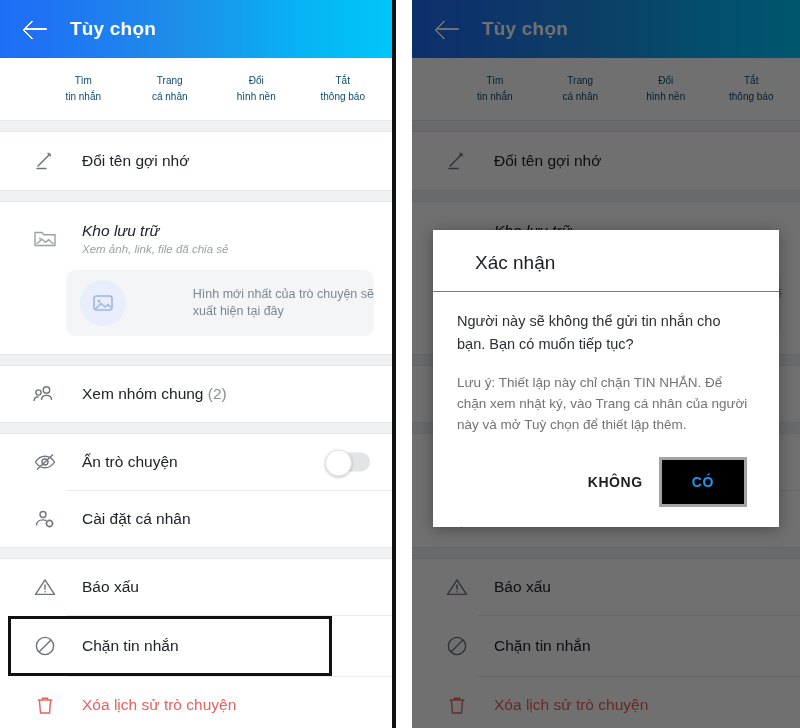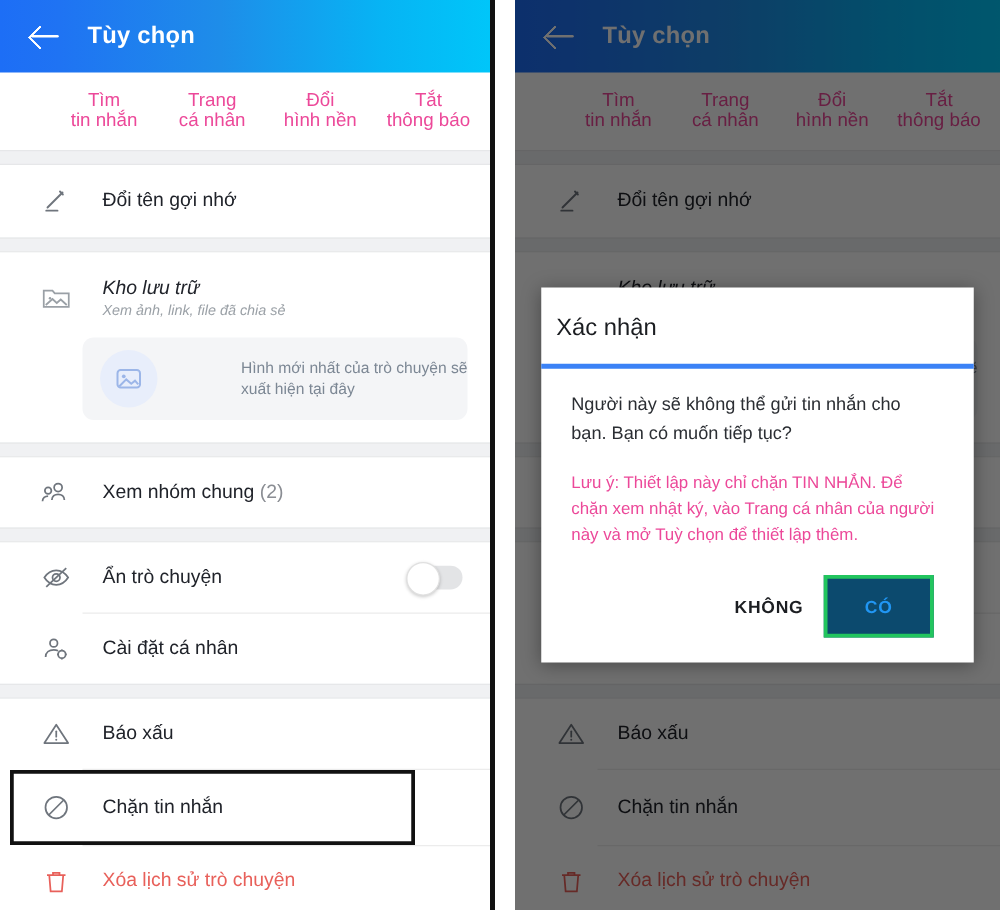--- a/index.html
+++ b/index.html
@@ -36,21 +36,21 @@
   .appbar-title{
     color:#ffffff;font-size:19px;font-weight:bold;margin-left:20px;letter-spacing:.2px;
   }
 
   
   .tabs{
     height:62px;background:#ffffff;display:flex;align-items:center;
     padding-left:40px;padding-right:6px;box-sizing:border-box;
   }
   .tab{
-    flex:1 1 0;text-align:center;font-size:15px;color:#ec4899;line-height:16px;
+    flex:1 1 0;text-align:center;font-size:10px;color:#0c4a6e;line-height:16px;
     cursor:pointer;
   }
   .tab span{display:block;}
 
   .spacer{height:10px;background:#f0f1f3;border-top:1px solid #e6e7e9;border-bottom:1px solid #e6e7e9;}
 
   
   .group{background:#ffffff;}
   .row{
     position:relative;display:flex;align-items:center;
@@ -94,39 +94,39 @@
   }
   .hl-block{left:8px;right:60px;top:0;bottom:0;}
 
   
   .dim{position:absolute;inset:0;background:rgba(0,0,0,.56);}
   .dialog{
     position:absolute;left:21px;top:230px;width:346px;background:#ffffff;
     box-shadow:0 2px 14px rgba(0,0,0,.35);
   }
   .dialog-title{
-    font-size:19px;color:#1b1d21;padding:22px 24px 17px 12px;
-    border-bottom:4px solid #3b82f6;
+    font-size:19px;color:#1b1d21;padding:22px 24px 17px 42px;
+    border-bottom:1px solid #3b82f6;
   }
   .dialog-body{padding:18px 24px 4px 24px;}
   .dialog-msg{font-size:14.5px;color:#2b2e33;line-height:23px;}
-  .dialog-note{font-size:13.5px;color:#ec4899;line-height:21px;margin-top:16px;}
+  .dialog-note{font-size:13.5px;color:#737373;line-height:21px;margin-top:16px;}
   .dialog-actions{
     display:flex;justify-content:flex-end;align-items:center;
     padding:14px 0 16px 0;margin-top:8px;
   }
   .btn{
     font-size:14px;font-weight:bold;letter-spacing:.6px;cursor:pointer;
     padding:10px 14px;
   }
   .btn-no{color:#1c1e22;margin-right:2px;}
   .btn-yes{color:#2196f3;position:relative;}
   .btn-yes-wrap{
-    position:relative;border:3px solid #22c55e;box-sizing:border-box;
-    padding:14px 30px;margin-right:8px;background:#0c4a6e;
+    position:relative;border:3px solid #a3a3a3;box-sizing:border-box;
+    padding:14px 30px;margin-right:8px;background:#000000;
   }
 </style>
 </head>
 <body>
 
 <div class="stage">
 
   <div class="panel panel-left">
     <div class="screen">
 

